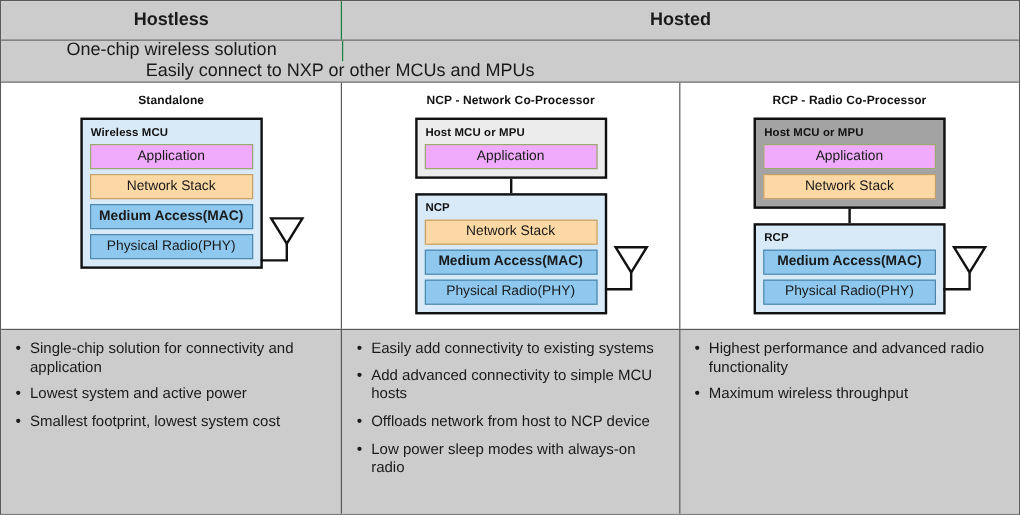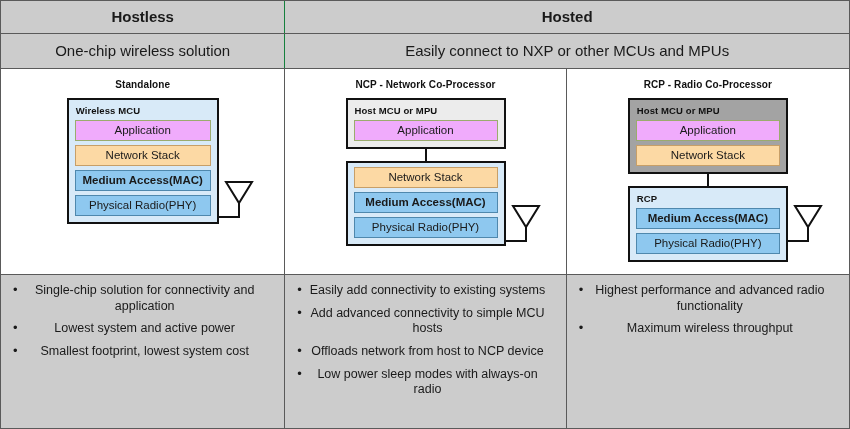--- a/index.html
+++ b/index.html
@@ -26,21 +26,21 @@
 
   
   .row-head {
     display: flex;
     width: 100%;
     box-sizing: border-box;
     background: #cccccc;
     border-bottom: 1px solid #5a5a5a;
   }
   .row-head.r1 { height: 33px; }
-  .row-head.r2 { height: 35px; }
+  .row-head.r2 { height: 35px; flex-direction: column; }
 
   .hcell {
     display: flex;
     align-items: center;
     justify-content: center;
     box-sizing: border-box;
     text-align: center;
     line-height: 1.1;
   }
   .hcell.left {
@@ -139,21 +139,20 @@
   .row-bullets {
     display: flex;
     width: 100%;
     height: 153px;
     box-sizing: border-box;
     background: #cccccc;
   }
   .bcell {
     box-sizing: border-box;
     padding: 8px 20px 8px 10px;
-    text-align: center;
   }
   .bcell.c1 { width: 285px; border-right: 1px solid #5a5a5a; }
   .bcell.c2 { width: 282px; border-right: 1px solid #5a5a5a; }
   .bcell.c3 { width: 283px; }
 
   ul.bullets {
     margin: 0;
     padding: 0;
     list-style: none;
   }
@@ -217,20 +216,21 @@
       <div class="stack-wrap" style="width:160px;">
 
         <div class="chassis chassis-gray-light">
           <div class="chassis-label">Host MCU or MPU</div>
           <div class="layer layer-app">Application</div>
         </div>
 
         <div class="connector"></div>
 
         <div class="chassis chassis-blue">
+          <div class="chassis-label">NCP</div>
           <div class="layer layer-net">Network Stack</div>
           <div class="layer layer-mac">Medium Access(MAC)</div>
           <div class="layer layer-phy">Physical Radio(PHY)</div>
         </div>
 
         <svg class="antenna" style="left:158px; top:103px;" width="50" height="48" viewBox="0 0 50 48">
           <path d="M0 40 L22 40 L22 26" stroke="#111111" stroke-width="2" fill="none"></path>
           <path d="M9 5 L35 5 L22 26 Z" stroke="#111111" stroke-width="2" fill="none" stroke-linejoin="miter"></path>
         </svg>
       </div>

